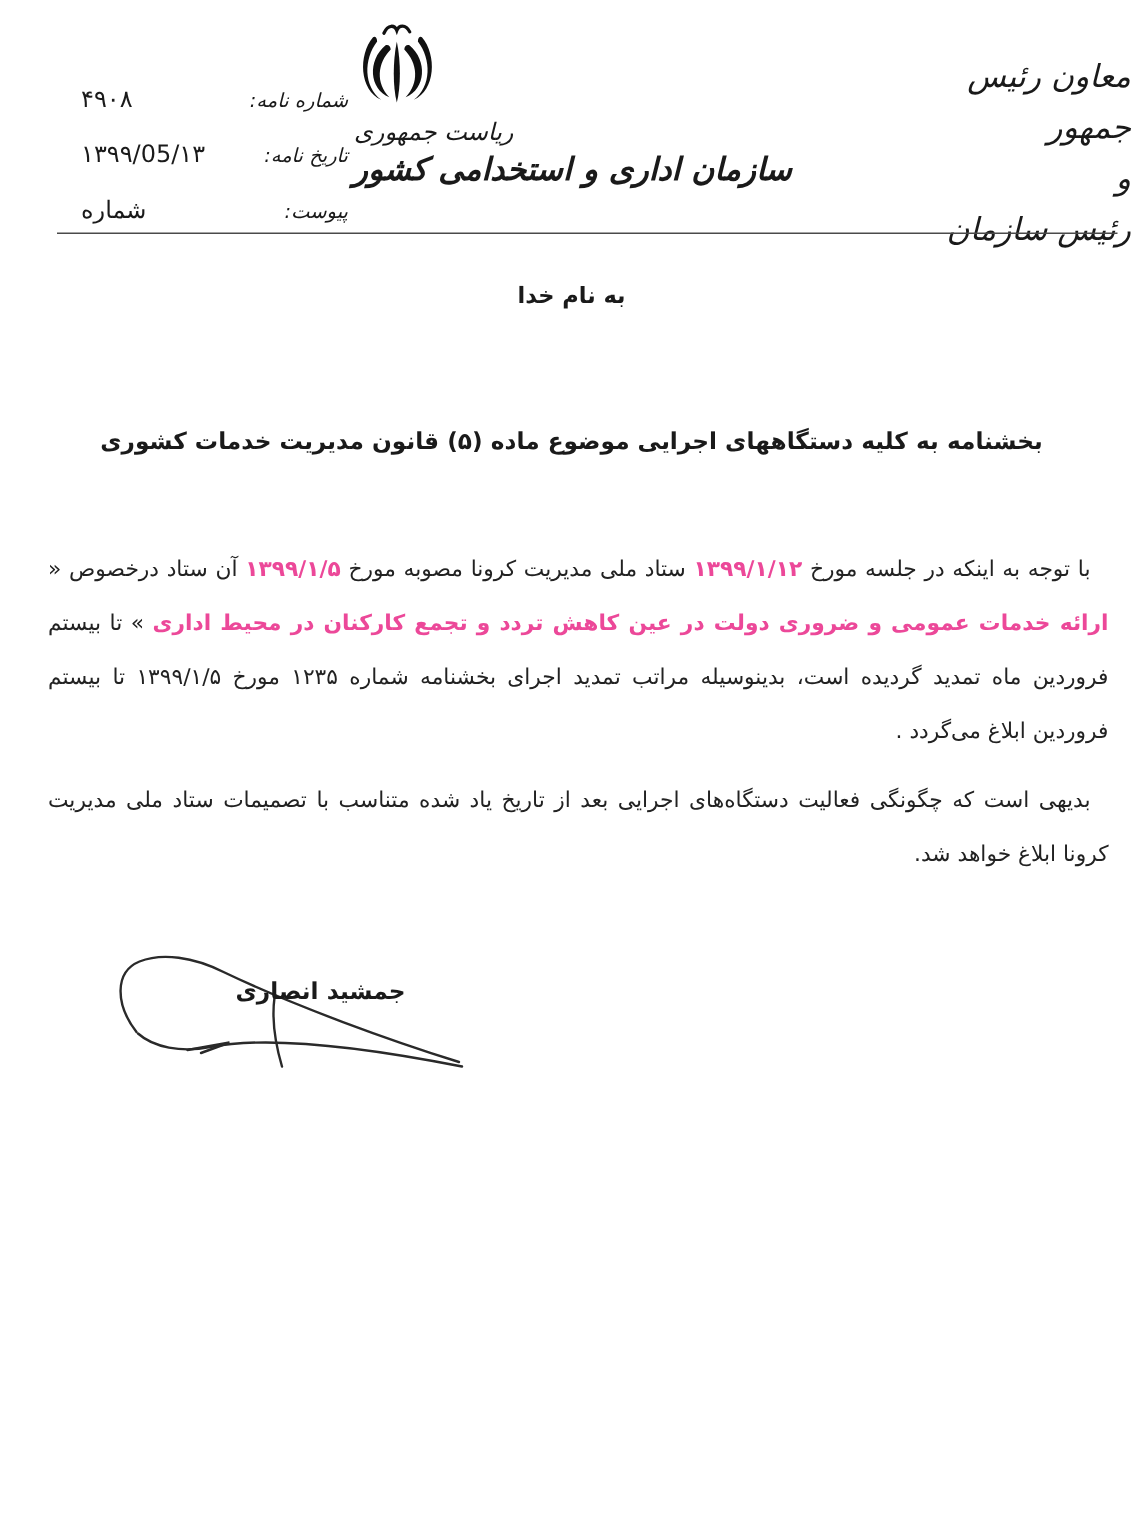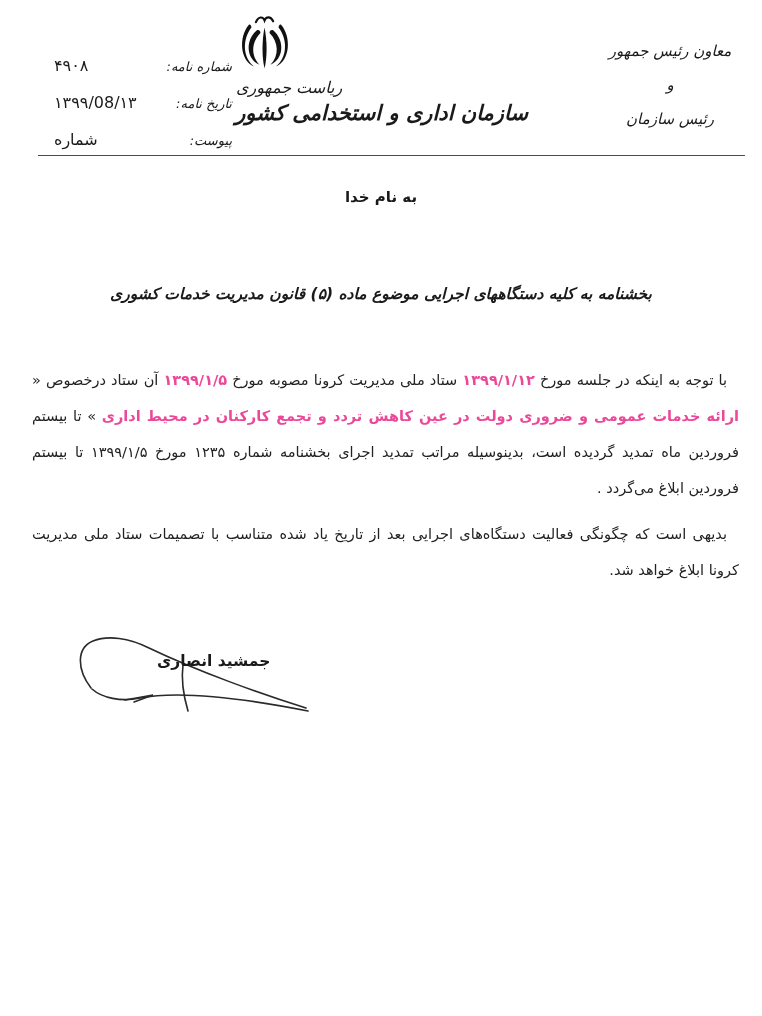--- a/index.html
+++ b/index.html
@@ -36,23 +36,22 @@
     font-style: italic;
     margin-top: 4px;
     white-space: nowrap;
   }
 
   .head-right {
     position: absolute;
     top: 34px;
     right: 8px;
     width: 168px;
-    text-align: center;
-    direction: rtl;
-    font-size: 15px;
+    direction: rtl;
+    font-size: 21px;
     font-style: italic;
     line-height: 34px;
   }
 
   .head-left {
     position: absolute;
     top: 56px;
     left: 36px;
     width: 196px;
     direction: rtl;
@@ -96,21 +95,20 @@
 
   .subject {
     position: absolute;
     top: 285px;
     left: 40px;
     right: 40px;
     text-align: center;
     direction: rtl;
     font-size: 15.5px;
     font-weight: bold;
-    font-style: italic;
   }
 
   .body-text {
     position: absolute;
     top: 362px;
     right: 23px;
     left: 32px;
     direction: rtl;
     text-align: justify;
     font-size: 14.5px;
@@ -165,21 +163,21 @@
     <div>رئیس سازمان</div>
   </div>
 
   <div class="head-left">
     <div class="meta-row">
       <span class="meta-label">شماره نامه:</span>
       <span class="meta-value">۴۹۰۸</span>
     </div>
     <div class="meta-row">
       <span class="meta-label">تاریخ نامه:</span>
-      <span class="meta-value">۱۳۹۹/08/۱۳</span>
+      <span class="meta-value">۱۳۹۹/05/۱۳</span>
     </div>
     <div class="meta-row">
       <span class="meta-label">پیوست:</span>
       <span class="meta-value">شماره</span>
     </div>
   </div>
 
   <div class="divider"></div>
 
   <div class="bismillah">به نام خدا</div>

